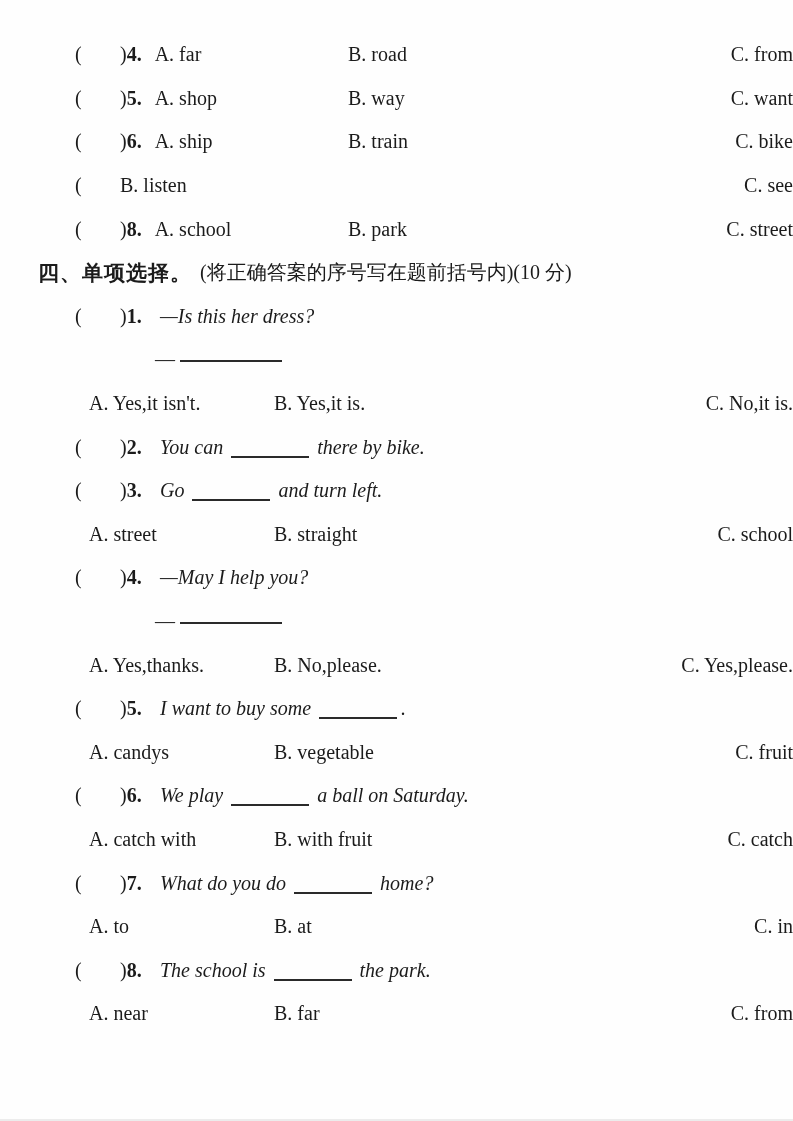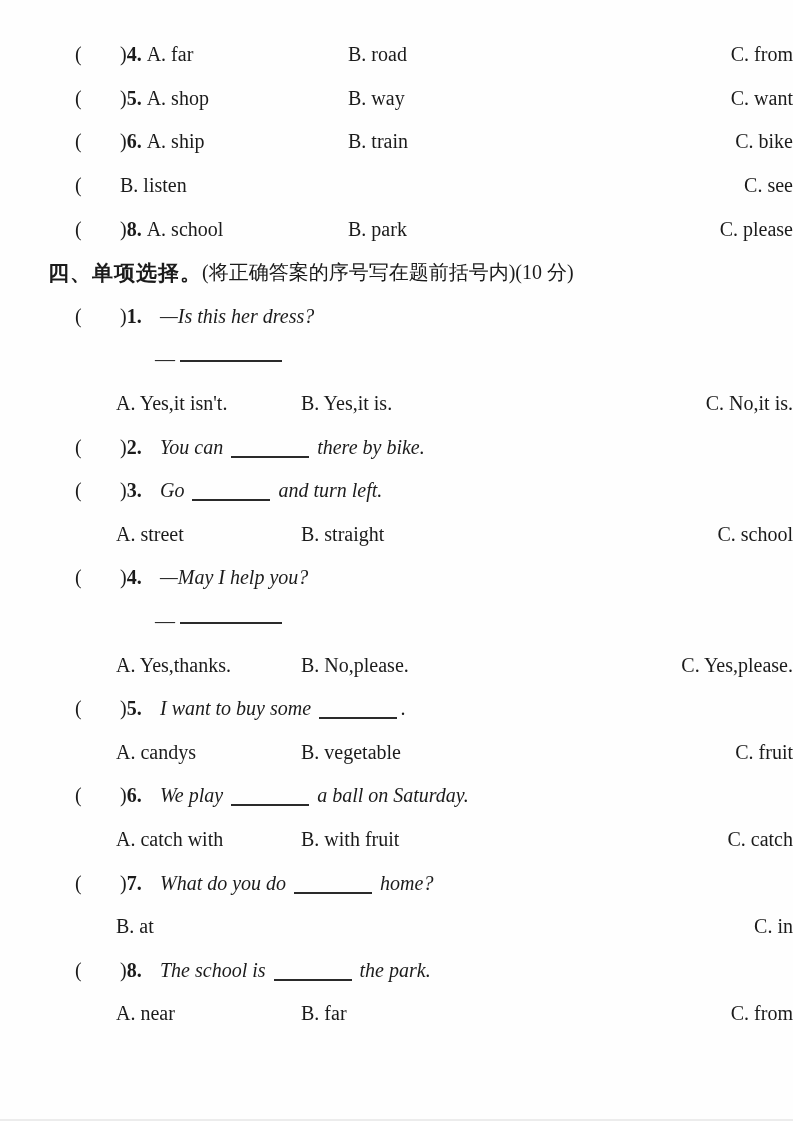--- a/index.html
+++ b/index.html
@@ -15,53 +15,53 @@
     overflow:hidden;
     border-bottom:2px solid #ececec;
   }
   .row { display:flex; align-items:center; height:43.6px; box-sizing:border-box; }
   .indent { padding-left:75px; }
   .p-open { display:inline-block; width:45px; }
   .qnum-box { display:inline-block; width:40px; white-space:nowrap; }
   .qnum { font-weight:bold; font-family:"Liberation Serif", serif; }
   
   .top-a { width:228px; white-space:nowrap; }
-  .top-a .optA { margin-left:5px; }
+  .top-a .optA { margin-left:13px; }
   .top-b { width:190px; white-space:nowrap; }
   .col-c { flex:1; white-space:nowrap;text-align:right; }
   
-  .header-row { padding-left:48px; }
+  .header-row { padding-left:38px; }
   .sec-bold {
     font-weight:700;
     font-family:"DejaVu Sans","Liberation Sans",sans-serif;
     font-size:21px;
     letter-spacing:1px;
   }
-  .sec-rest { font-size:20px; font-family:"Liberation Serif", serif; }
+  .sec-rest { font-size:20px; font-family:"Liberation Serif", serif;margin-left:8px; }
   
   .qtext { white-space:nowrap;font-style:italic; }
   .blank {
     display:inline-block;
     width:78px; height:2px;
     border-bottom:2px solid #2a2a2a;
     vertical-align:-4px;
     margin:0 8px;
   }
   .blank.tight-right { margin-right:4px; }
   
   .reply-row { padding-left:155px; }
   .reply-blank {
     display:inline-block;
     width:102px; height:2px;
     border-bottom:2px solid #2a2a2a;
     vertical-align:-13px;
     margin-left:5px;
   }
   
-  .optrow { padding-left:116px; }
+  .optrow { padding-left:89px; }
   .s4-a { width:185px; white-space:nowrap; }
   .s4-b { width:193px; white-space:nowrap; }
 </style>
 </head>
 <body>
 
 <div class="page">
 
   <div class="row indent">
     <span class="p-open">(</span>
@@ -83,21 +83,21 @@
   </div>
   <div class="row indent">
     <span class="p-open">(</span>
     <span class="top-b">B. listen</span>
     <span class="col-c">C. see</span>
   </div>
   <div class="row indent">
     <span class="p-open">(</span>
     <span class="top-a"><span>)</span><span class="qnum">8.</span><span class="optA">A. school</span></span>
     <span class="top-b">B. park</span>
-    <span class="col-c">C. please</span>
+    <span class="col-c">C. street</span>
   </div>
 
   <div class="row header-row">
     <span class="sec-bold">四、单项选择。</span>
       <span class="sec-rest">(将正确答案的序号写在题前括号内)(10 分)</span>
   </div>
 
   <div class="row indent">
     <span class="p-open">(</span>
     <span class="qnum-box"><span>)</span><span class="qnum">1.</span></span>
@@ -166,20 +166,21 @@
     <span class="s4-b">B. with fruit</span>
     <span class="col-c">C. catch</span>
   </div>
 
   <div class="row indent">
     <span class="p-open">(</span>
     <span class="qnum-box"><span>)</span><span class="qnum">7.</span></span>
     <span class="qtext"><span>What do you do</span><span class="blank"></span><span>home?</span></span>
   </div>
   <div class="row optrow">
+    <span class="s4-a">A. to</span>
     <span class="s4-b">B. at</span>
     <span class="col-c">C. in</span>
   </div>
 
   <div class="row indent">
     <span class="p-open">(</span>
     <span class="qnum-box"><span>)</span><span class="qnum">8.</span></span>
     <span class="qtext"><span>The school is</span><span class="blank"></span><span>the park.</span></span>
   </div>
   <div class="row optrow">

